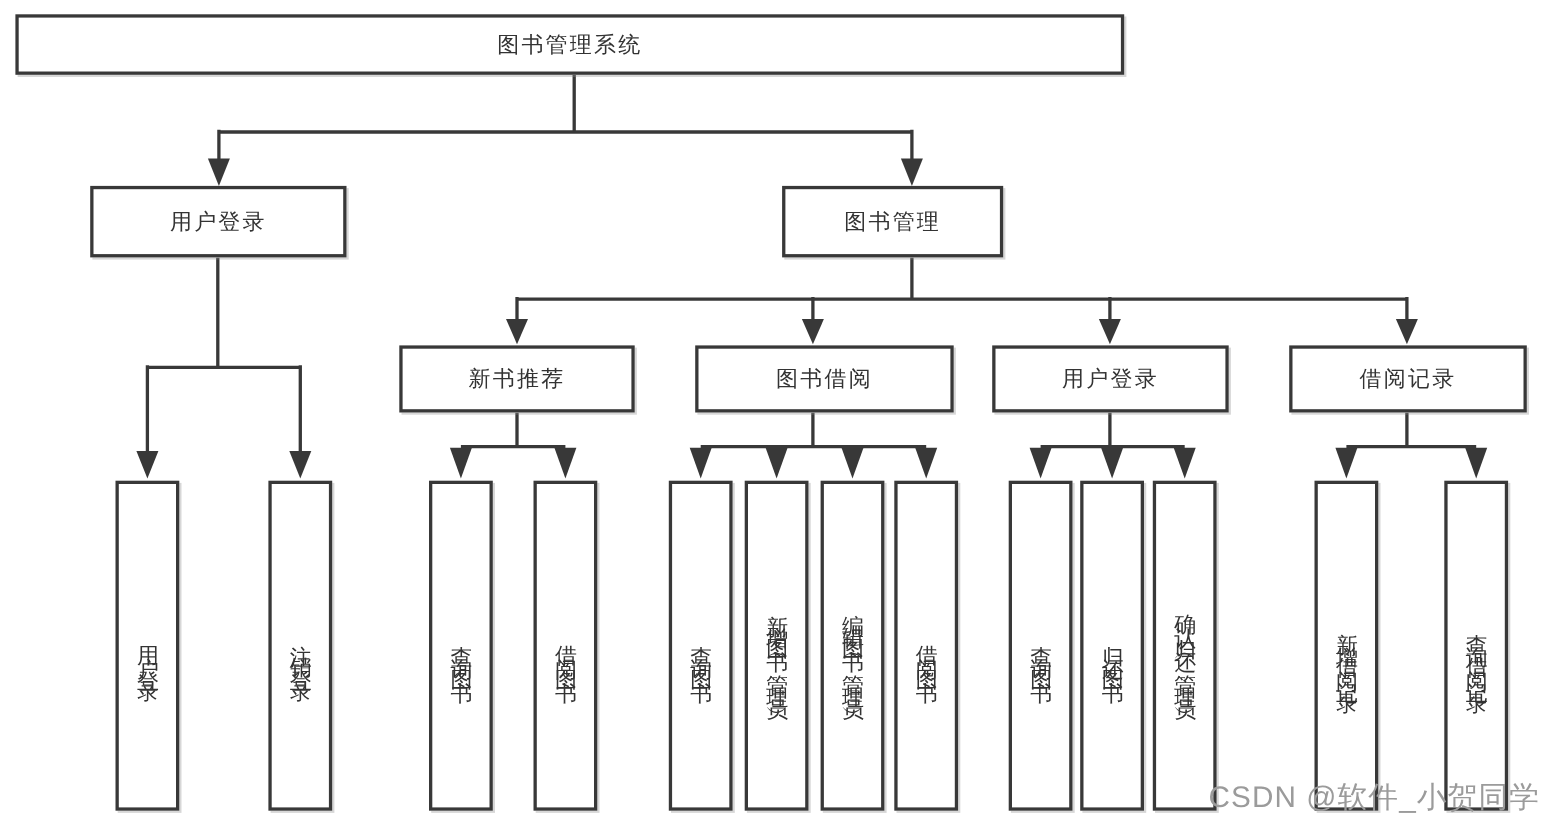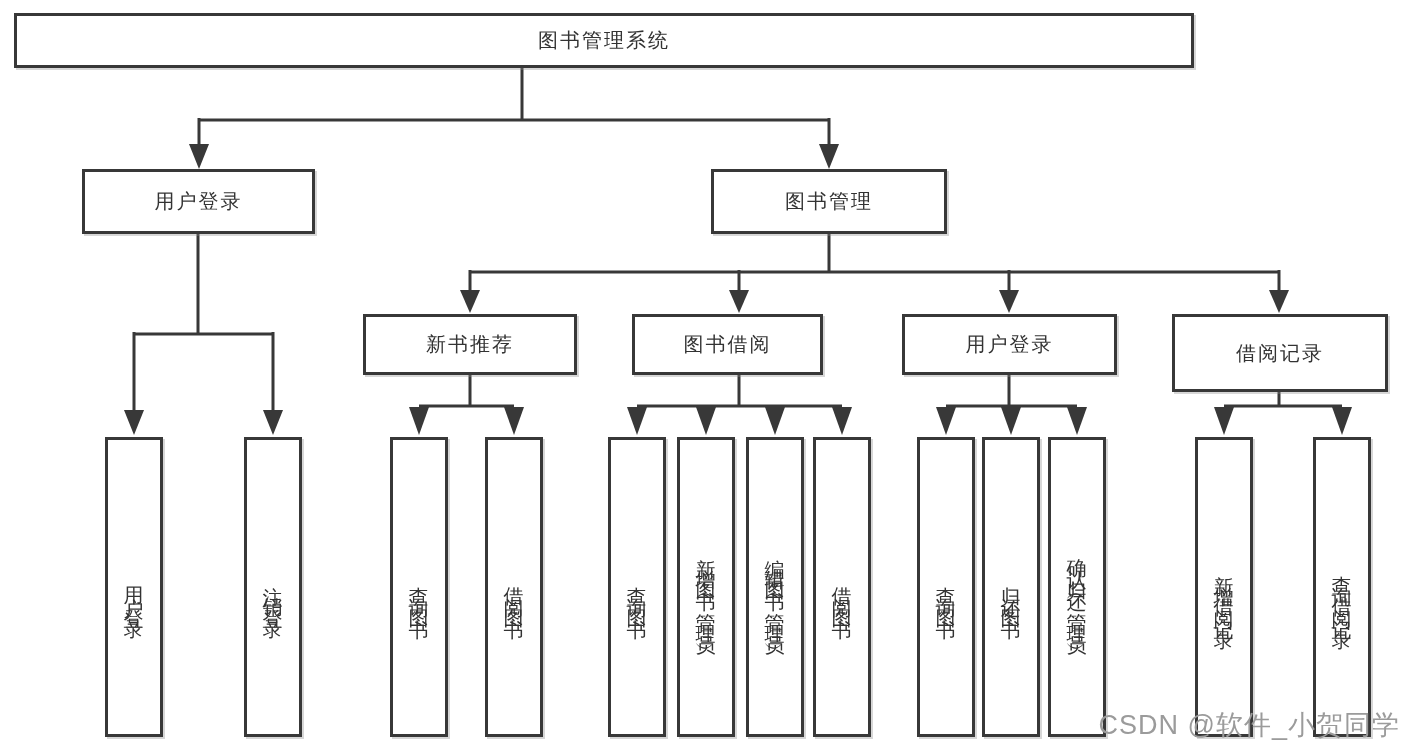--- a/index.html
+++ b/index.html
@@ -90,29 +90,29 @@
     <polygon class="chead" points="696,407 716,407 706,435"></polygon>
     <polygon class="chead" points="765,407 785,407 775,435"></polygon>
     <polygon class="chead" points="832,407 852,407 842,435"></polygon>
     <polygon class="chead" points="936,407 956,407 946,435"></polygon>
     <polygon class="chead" points="1001,407 1021,407 1011,435"></polygon>
     <polygon class="chead" points="1067,407 1087,407 1077,435"></polygon>
     <polygon class="chead" points="1214,407 1234,407 1224,435"></polygon>
     <polygon class="chead" points="1332,407 1352,407 1342,435"></polygon>
   </svg>
 
-  <div class="node" style="left:14px;top:13px;width:1180px;height:55px;">图书管理系统</div>
+  <div class="node" style="left:14px;top:13px;width:1008px;height:55px;">图书管理系统</div>
 
   <div class="node" style="left:82px;top:169px;width:233px;height:65px;">用户登录</div>
-  <div class="node" style="left:711px;top:169px;width:236px;height:65px;">图书管理</div>
+  <div class="node" style="left:711px;top:169px;width:201px;height:65px;">图书管理</div>
 
   <div class="node" style="left:363px;top:314px;width:214px;height:61px;text-align:center;">新书推荐</div>
-  <div class="node" style="left:632px;top:314px;width:191px;height:61px;">图书借阅</div>
+  <div class="node" style="left:632px;top:314px;width:235px;height:61px;">图书借阅</div>
   <div class="node" style="left:902px;top:314px;width:215px;height:61px;">用户登录</div>
-  <div class="node" style="left:1172px;top:314px;width:216px;height:78px;">借阅记录</div>
+  <div class="node" style="left:1172px;top:314px;width:216px;height:61px;">借阅记录</div>
 
   <div class="leaf" style="left:105px;">
     <span class="vtext">用户登录</span>
   </div>
   <div class="leaf" style="left:244px;">
     <span class="vtext">注销登录</span>
   </div>
   <div class="leaf" style="left:390px;">
     <span class="vtext">查询图书</span>
   </div>

